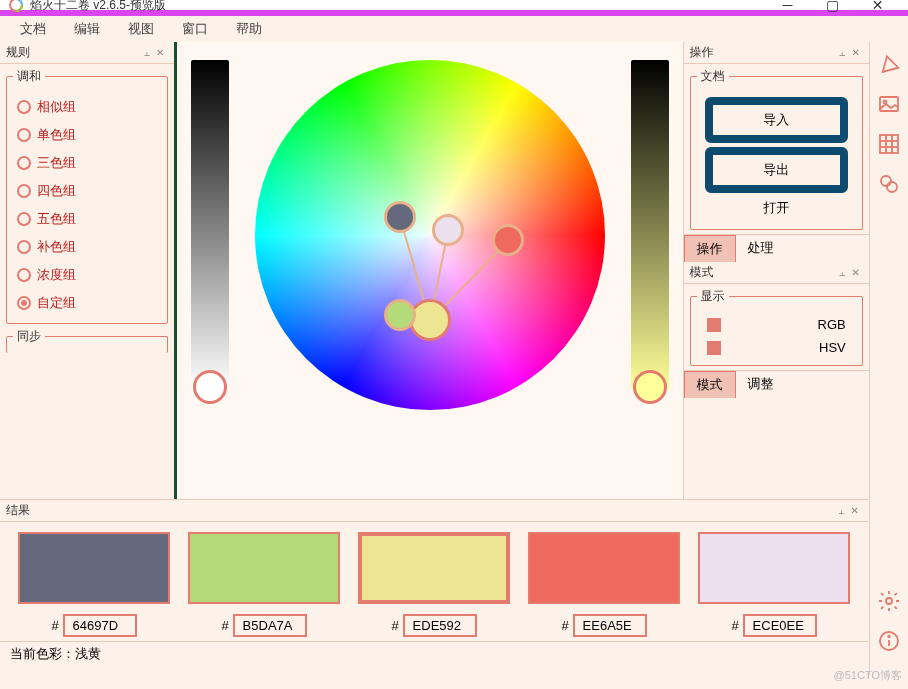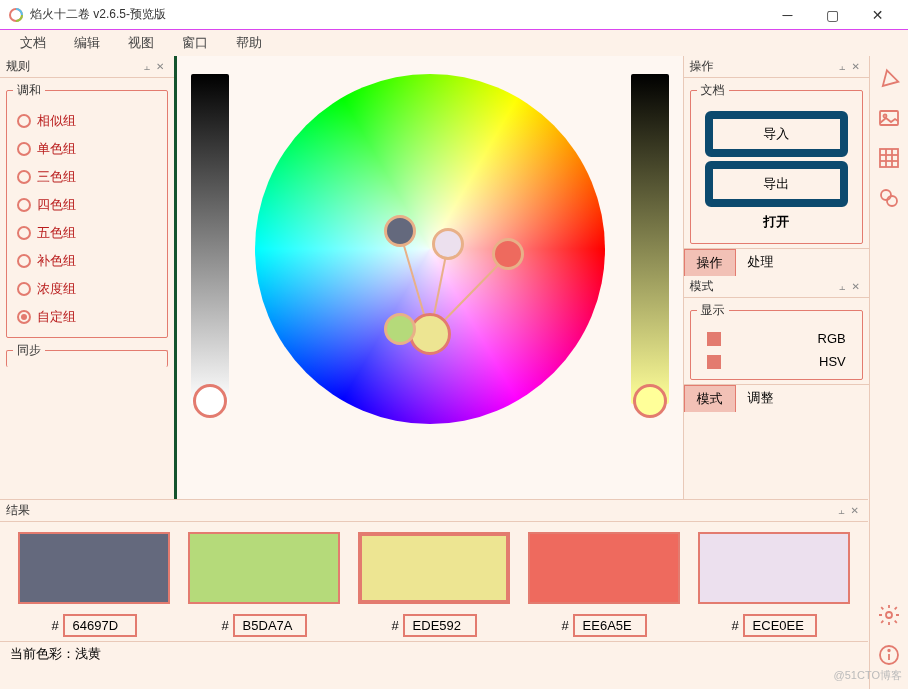--- a/index.html
+++ b/index.html
@@ -1,18 +1,18 @@
 <!DOCTYPE html>
 <html><head>
 <meta charset="utf-8">
 <style>
 * { box-sizing: border-box; margin: 0; padding: 0; font-family: "Microsoft YaHei", sans-serif; }
 body { background: #FDF2E9; width: 908px; height: 689px; overflow: hidden; position: relative; }
 
-.titlebar { height: 30px; background: #fff; display: flex; align-items: center; padding: 0 8px; border-bottom: 1px solid #d946ef; }
+.titlebar { height: 16px; background: #fff; display: flex; align-items: center; padding: 0 8px; border-bottom: 6px solid #d946ef; }
 .titlebar .logo { width: 16px; height: 16px; margin-right: 6px; }
 .titlebar .title { font-size: 12px; flex: 1; color: #333; }
 .titlebar .winbtn { width: 45px; height: 30px; display: flex; align-items: center; justify-content: center; font-size: 14px; color: #333; }
 
 .menubar { height: 26px; background: #FDF2E9; display: flex; align-items: center; padding: 0 6px; font-size: 13px; color: #444; }
 .menubar span { padding: 3px 14px; cursor: default; }
 
 .main { display: flex; height: calc(100% - 56px); }
 .left-col { width: 180px; display: flex; flex-direction: column; border-right: 3px solid #14532d; }
 .center-col { flex: 1; display: flex; flex-direction: column; }
@@ -183,21 +183,21 @@
     <div class="panel-header">
       <span>操作</span>
       <span class="spacer"></span>
       <span class="pin">⫠</span>
       <span class="close">✕</span>
     </div>
     <fieldset class="group">
       <legend>文档</legend>
       <div class="btn">导入</div>
       <div class="btn">导出</div>
-      <div class="btn" style="border:none; padding:2px 0;font-weight:bold;">打开</div>
+      <div class="btn" style="border:none; padding:2px 0;">打开</div>
     </fieldset>
     <div class="tabs">
       <div class="tab active">操作</div>
       <div class="tab">处理</div>
     </div>
 
     <div class="panel-header">
       <span>模式</span>
       <span class="spacer"></span>
       <span class="pin">⫠</span>

